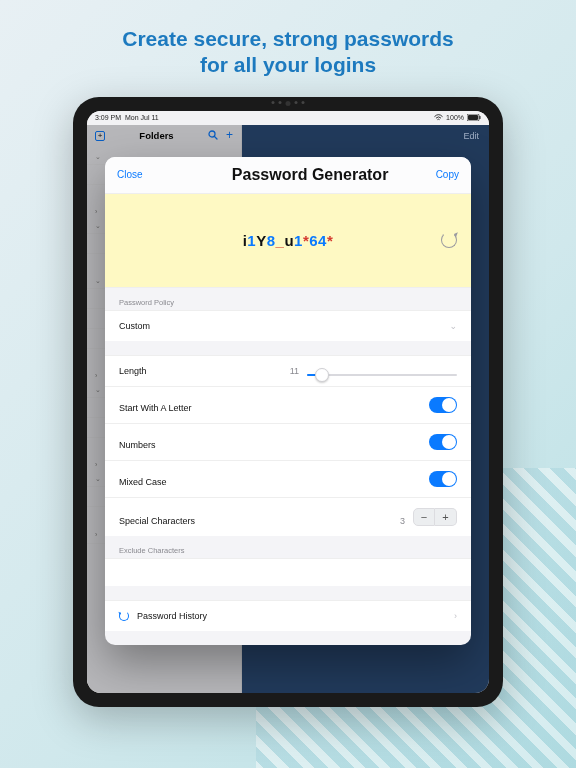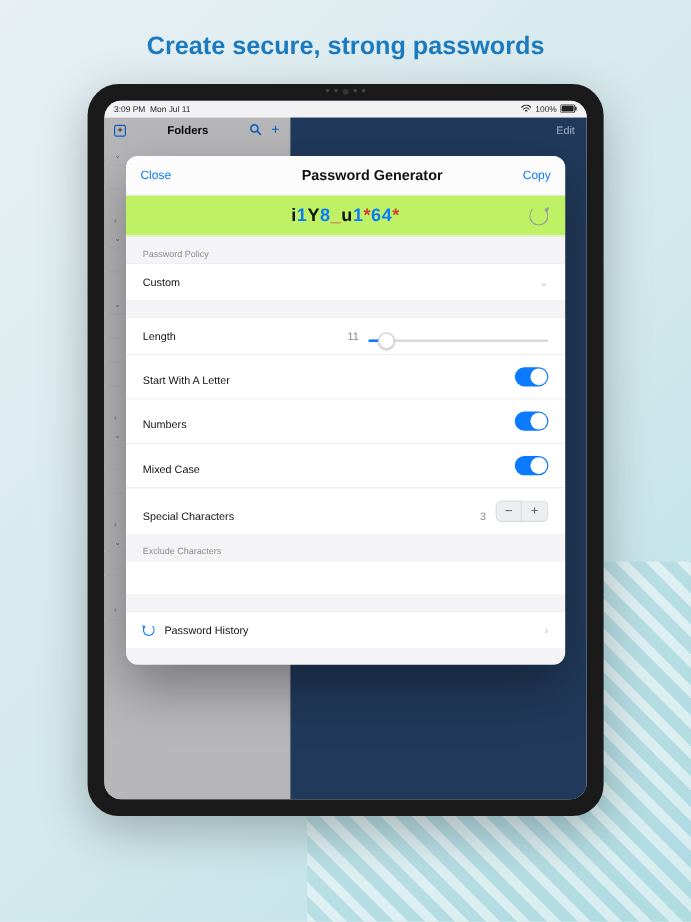--- a/index.html
+++ b/index.html
@@ -26,22 +26,22 @@
   .sb-sec .chev{font-size:7px;color:#888;}
   .sb-item { display:flex; align-items:center; gap:5px; padding:5px 8px 5px 22px; color:#333; border-top:1px solid #ececef;}
   .sb-item .fico{ width:9px;height:7px;border:1px solid #bbb;border-radius:1px;background:#fafafa;}
   .sb-item .gt{ margin-left:auto; color:#bfbfc4; font-size:8px;}
   .detail { flex:1; background:#284a76;}
   .detail-hdr{ display:flex; justify-content:flex-end; padding:6px 10px; color:#cfe2ff; font-size:9px;align-items:center;}
   .dimmer { position:absolute; inset:14px 0 0 0; background:rgba(10,10,10,.25); }
   .modal { position:absolute; left:50%; top:46px; transform:translateX(-50%); width:366px; background:#f4f4f7; border-radius:10px; box-shadow:0 18px 44px rgba(0,0,0,.35); overflow:hidden; font-size:10px; color:#111;}
   .m-hdr { display:flex; align-items:center; justify-content:space-between; background:#fcfcfd; padding:9px 12px; border-bottom:1px solid #eee;text-align:right;}
   .m-hdr .link{ color:#0a7aff; font-size:10px;}
-  .m-hdr .ttl{ font-weight:600; font-size:12px;margin-left:42px;}
-  .pwbox { background:#bef264; padding:8px 14px; display:flex; align-items:center; justify-content:center; position:relative; border-bottom:1px solid #eee;}
+  .m-hdr .ttl{ font-weight:600; font-size:16px;margin-left:42px;}
+  .pwbox { background:#fef9c3; padding:38px 14px; display:flex; align-items:center; justify-content:center; position:relative; border-bottom:1px solid #eee;}
   .pw { font-size:15px; font-weight:600; letter-spacing:.5px;}
   .pw .lt{color:#111;}
   .pw .dg{color:#0a7aff;}
   .pw .sp{color:#d43a2f;}
   .refresh { position:absolute; right:14px; top:50%; transform:translateY(-50%); width:16px;height:16px; border:1.4px solid #9a9aa0; border-radius:50%; border-top-color:transparent;}
   .refresh::after{content:"";position:absolute;right:-1px;top:-2px;border:3px solid transparent;border-right-color:#9a9aa0;transform:rotate(20deg);}
   .sect-lbl{ font-size:7.5px; color:#8a8a90; padding:10px 14px 3px; text-transform:none;}
   .row { background:#fff; padding:10px 14px; border-top:1px solid #eee; display:flex; align-items:flex-end; font-size:9px;}
   .row:last-of-type{border-bottom:1px solid #eee;}
   .row .lbl{flex:0 0 auto;}
@@ -62,20 +62,21 @@
   .hist-ico{ width:10px;height:10px;border:1.2px solid #0a7aff;border-radius:50%;border-top-color:transparent;margin-right:8px;position:relative;}
   .hist-ico::after{content:"";position:absolute;left:-1px;top:-1px;border:2px solid transparent;border-left-color:#0a7aff;transform:rotate(-20deg);}
 </style>
 </head>
 <body>
 
 <div class="bg-stripes"></div>
 
 <div class="headline">
   <span>Create secure, strong passwords</span><br>
+  <span>for all your logins</span>
 </div>
 
 <div class="tablet-frame">
   <div class="notch-dots">
       <span></span>
       <span></span>
       <span class="mid"></span>
       <span></span>
       <span></span>
     </div>

